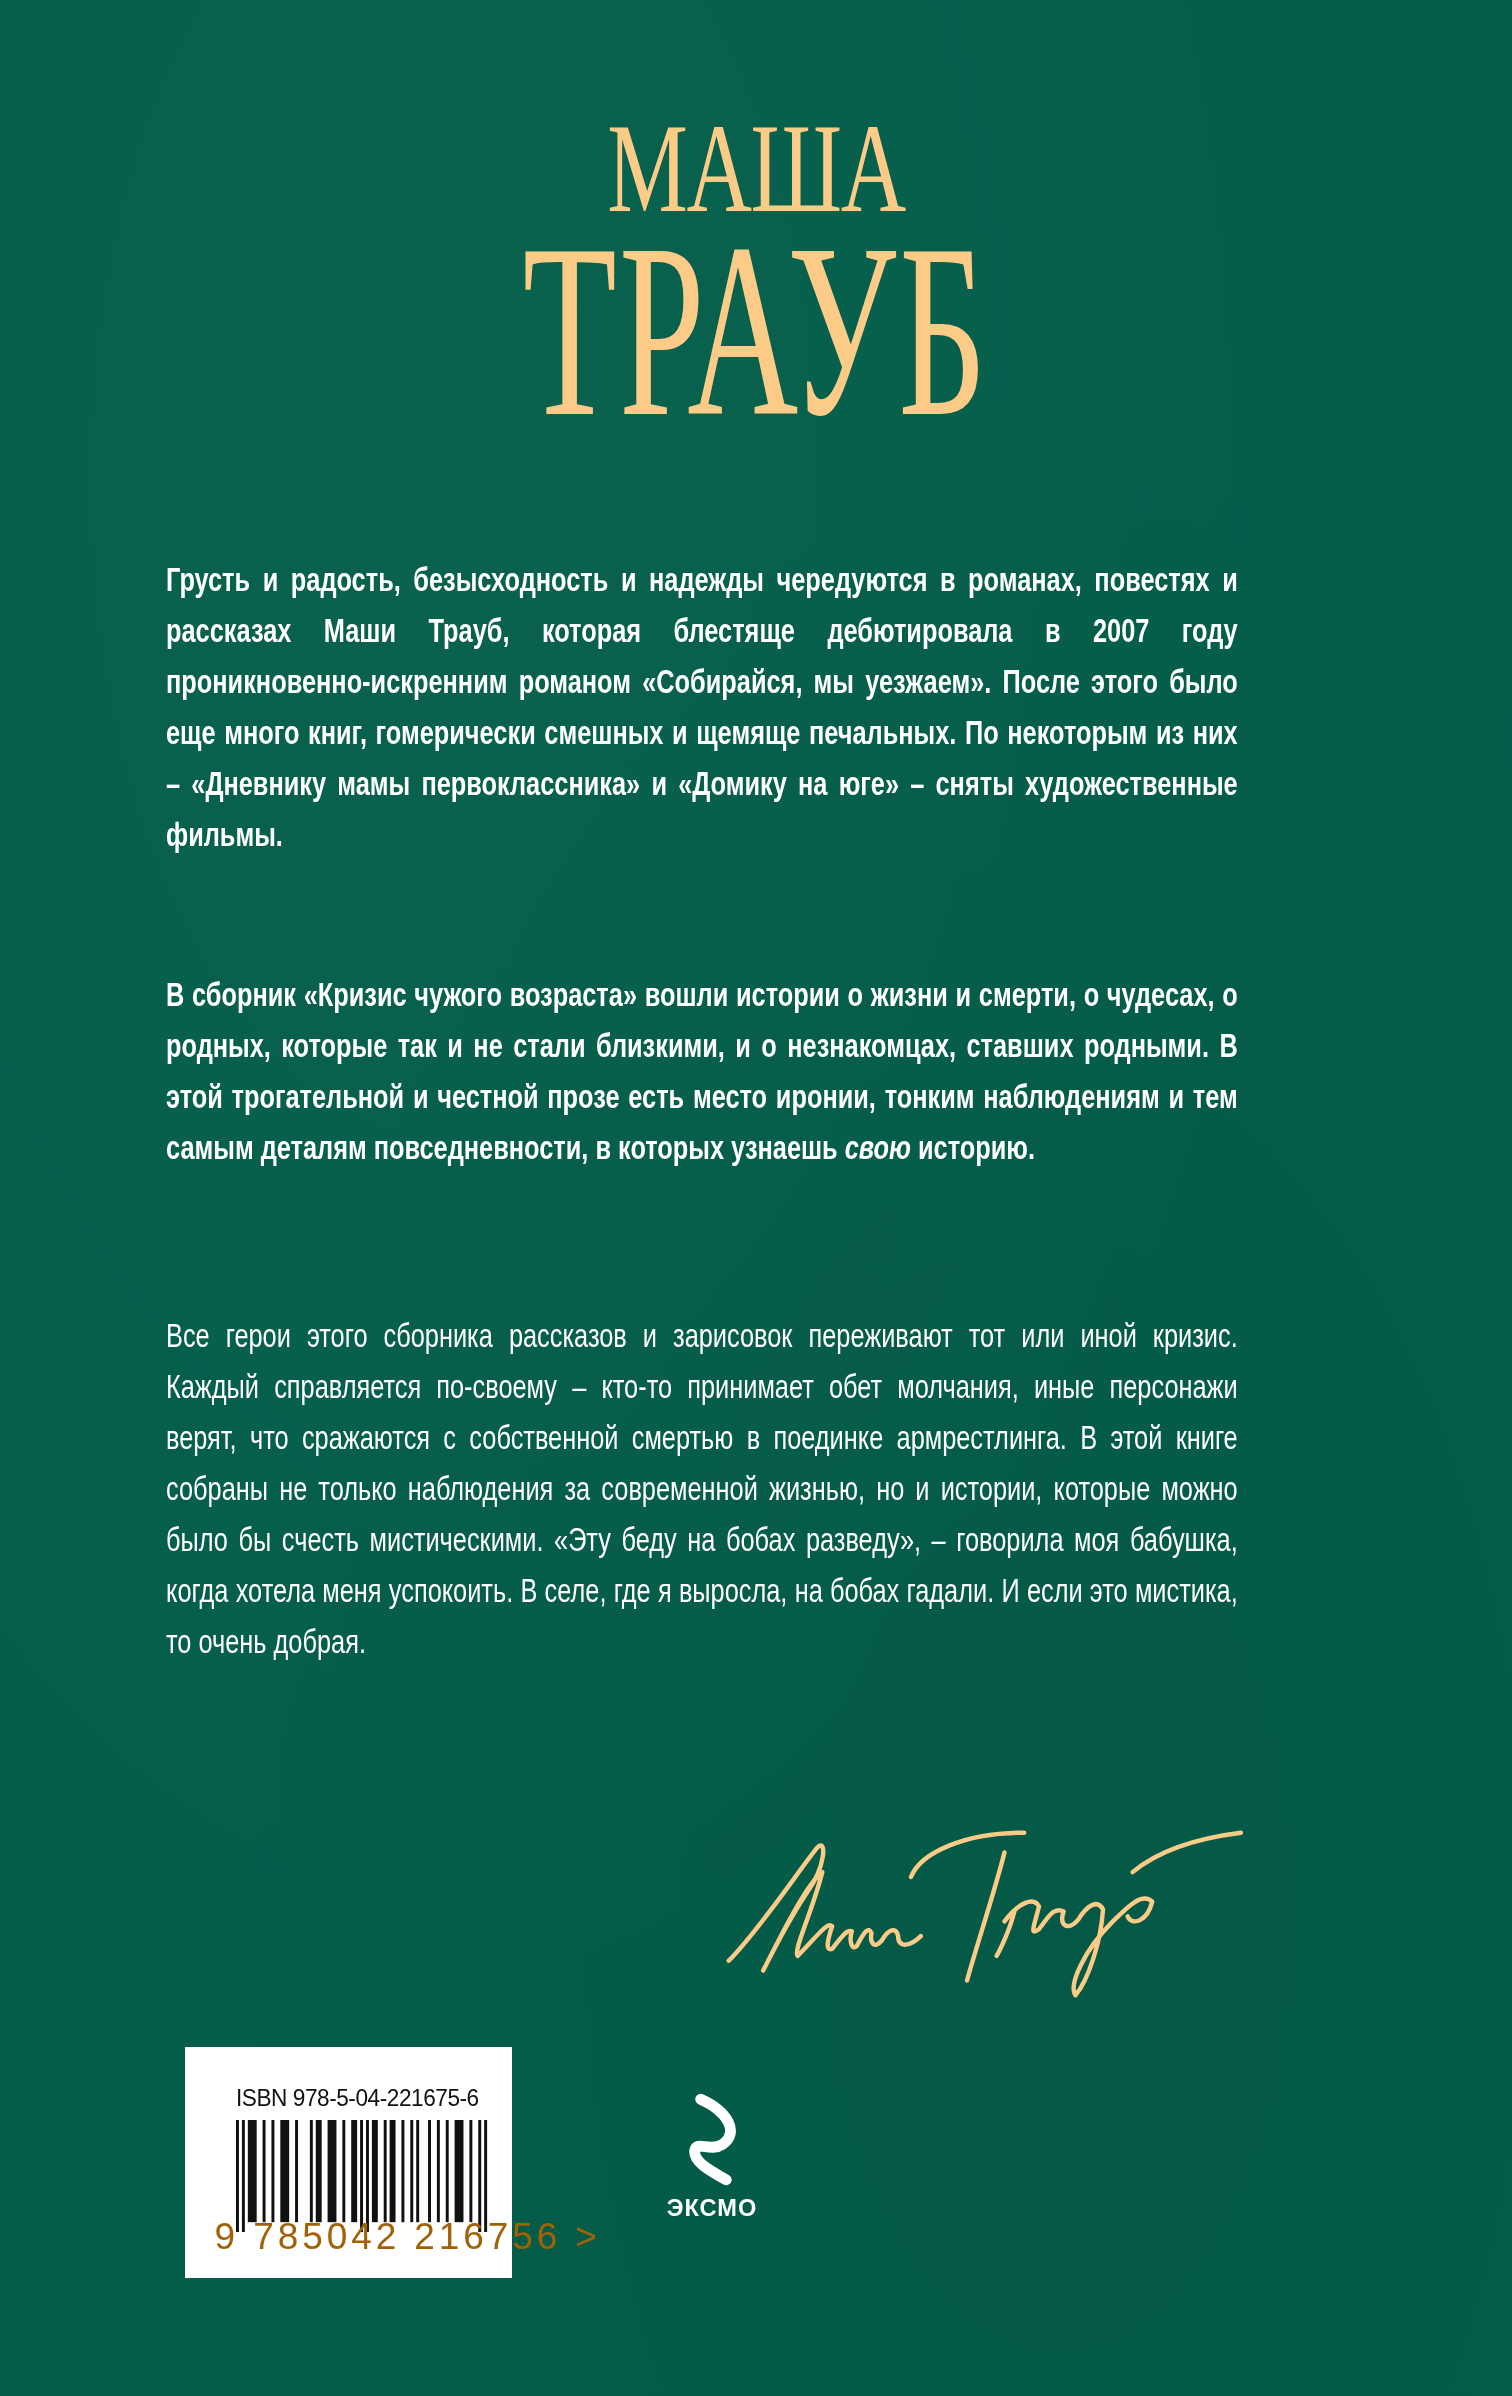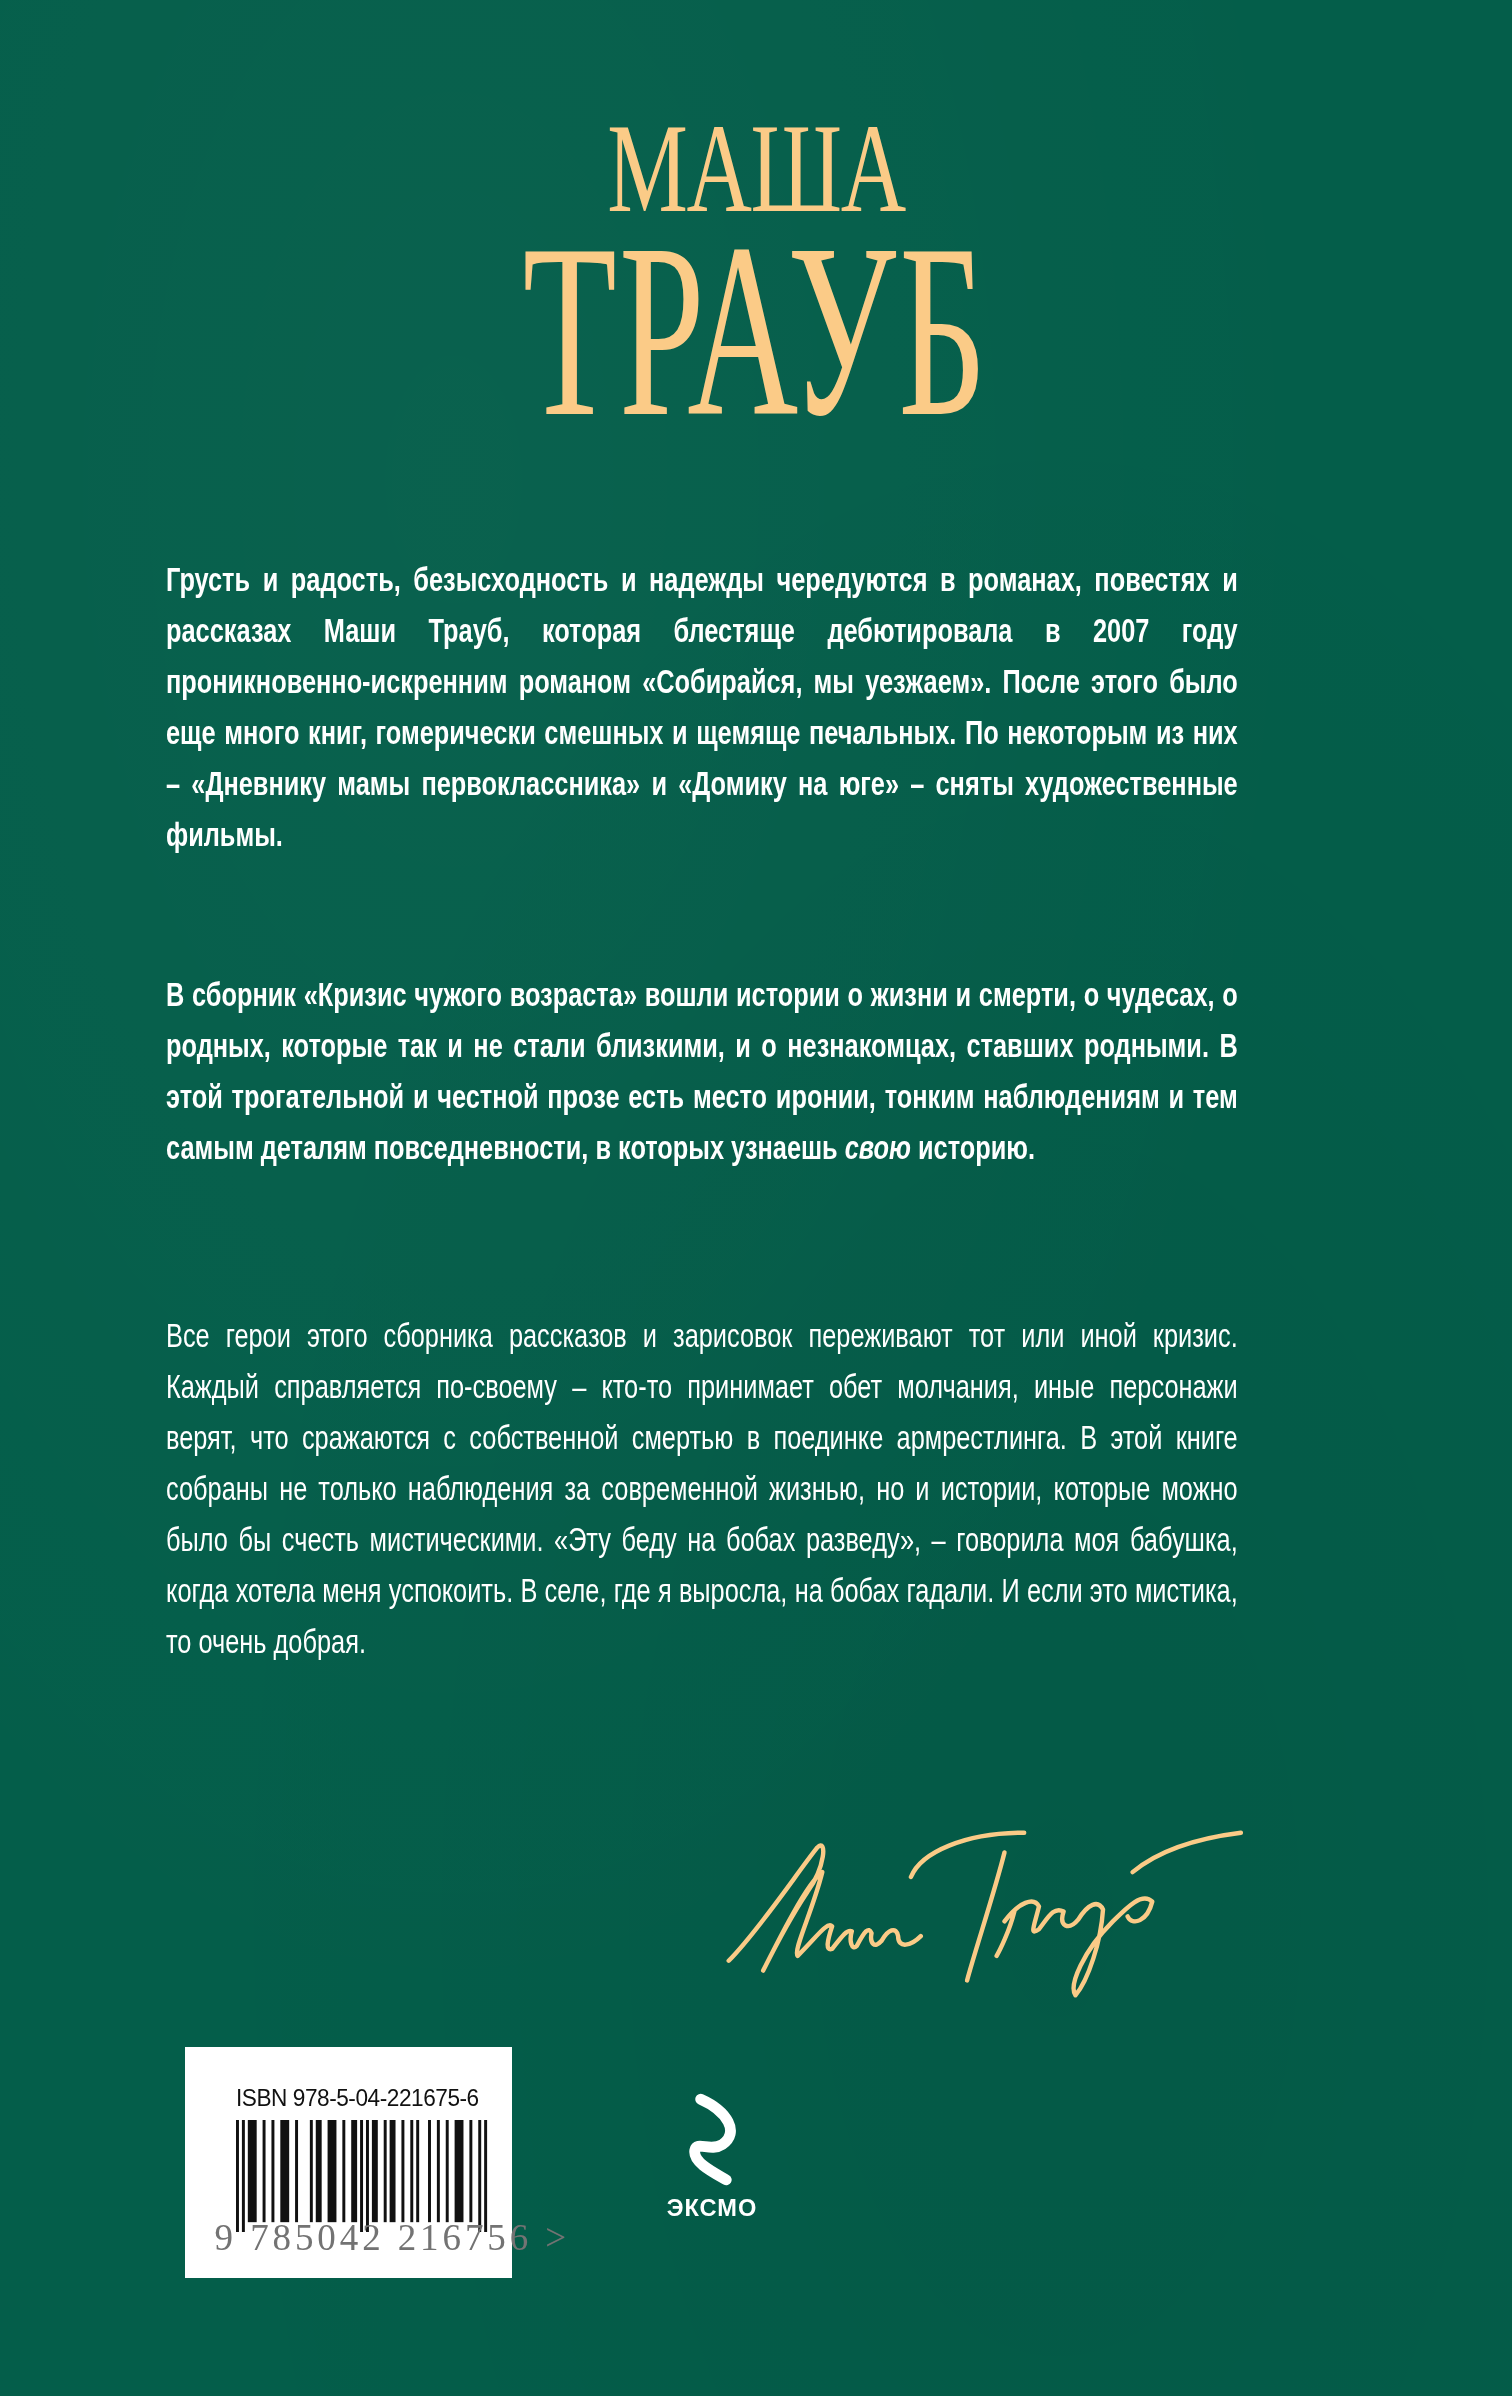--- a/index.html
+++ b/index.html
@@ -60,21 +60,21 @@
     position: absolute; left: 51px; top: 37px;
     font-size: 24.6px; color: #111; letter-spacing: -0.5px;
     transform: scaleX(0.92); transform-origin: 0 0;
     white-space: nowrap;
   }
   .bars {
     position: absolute; left: 51px; top: 73px; width: 258px; height: 112px;
   }
   .barcode-digits {
     position: absolute; left: 29.6px; top: 169px;
-    font-size: 37px; color: #737373; letter-spacing: 3.9px; white-space: nowrap; font-family: Liberation Serif, serif;
+    font-size: 37px; color: #a16207; letter-spacing: 3.9px; white-space: nowrap;
   }
   .publisher {
     position: absolute; left: 658px; top: 2093px; width: 108px; text-align: center;
   }
   .publisher-name {
     color: #ffffff; font-weight: bold; font-size: 23.6px; letter-spacing: 1px;
     margin-top: 3.9px; display: block;
   }
 </style>
 </head>

